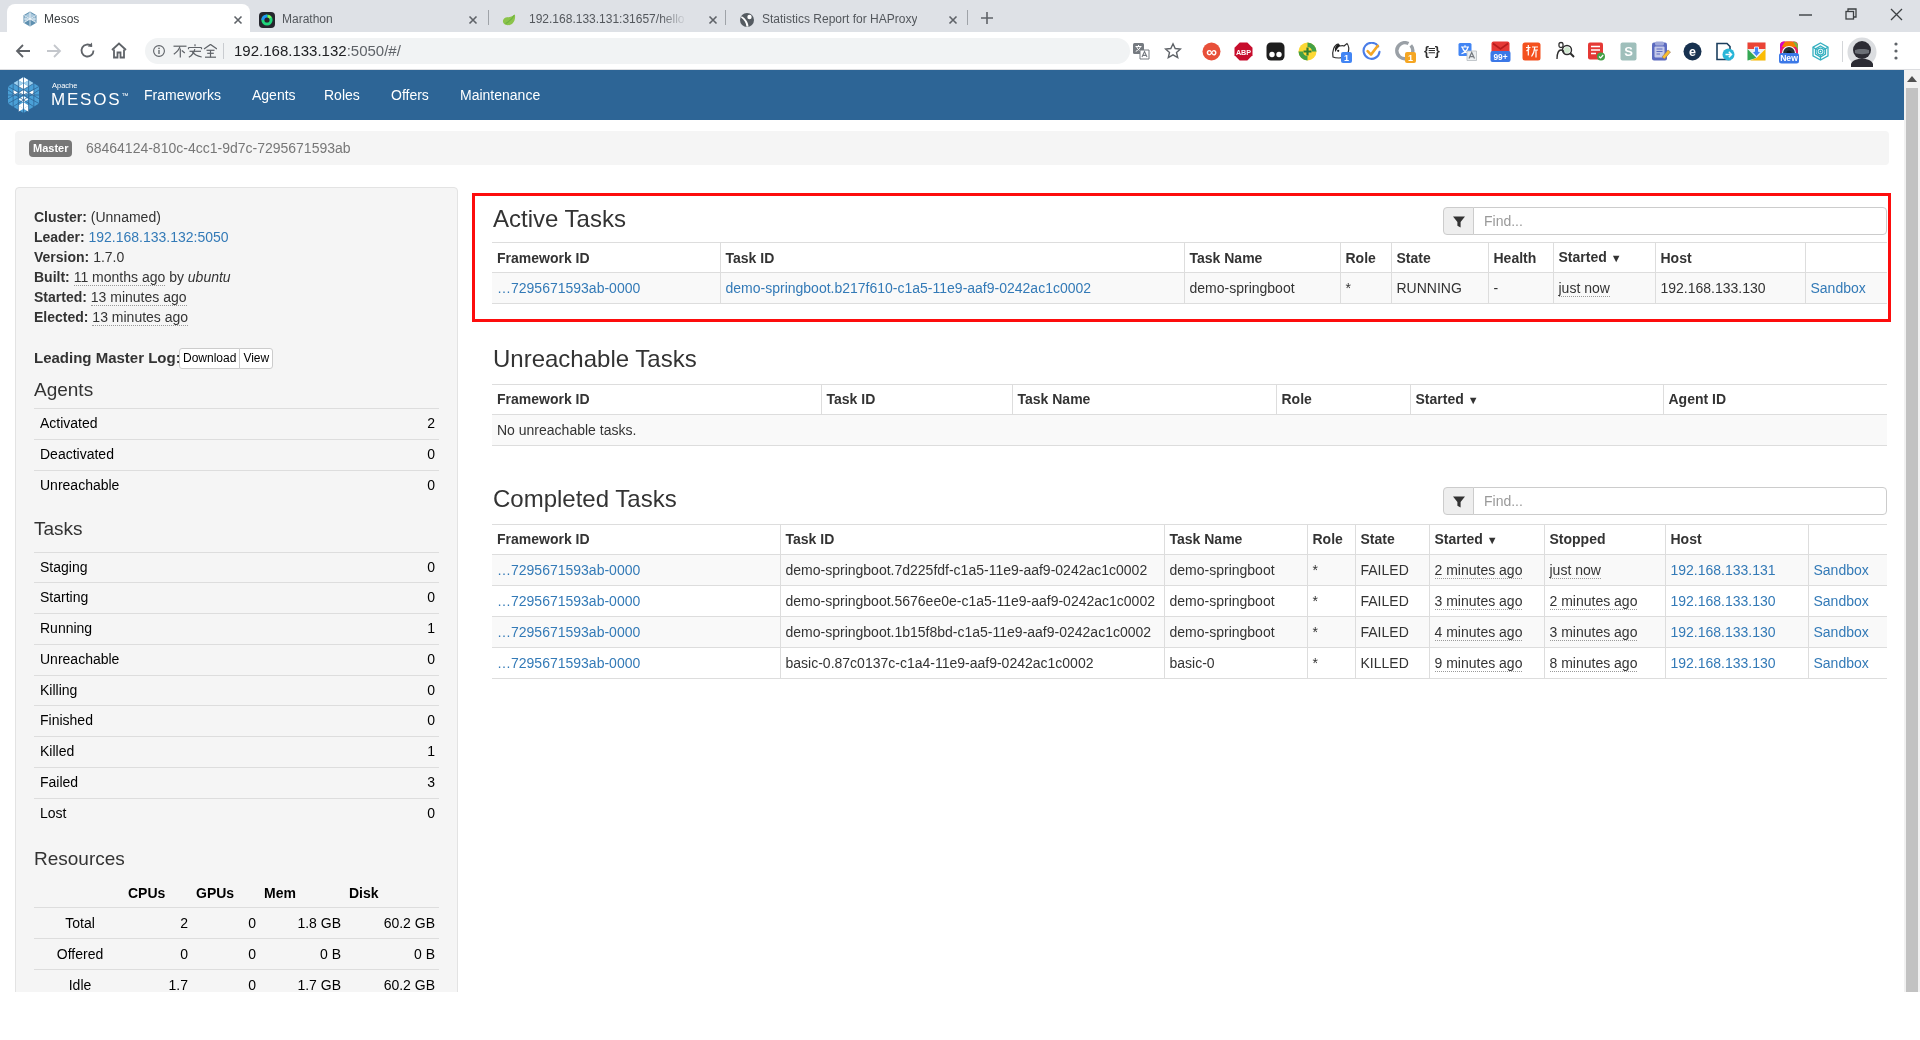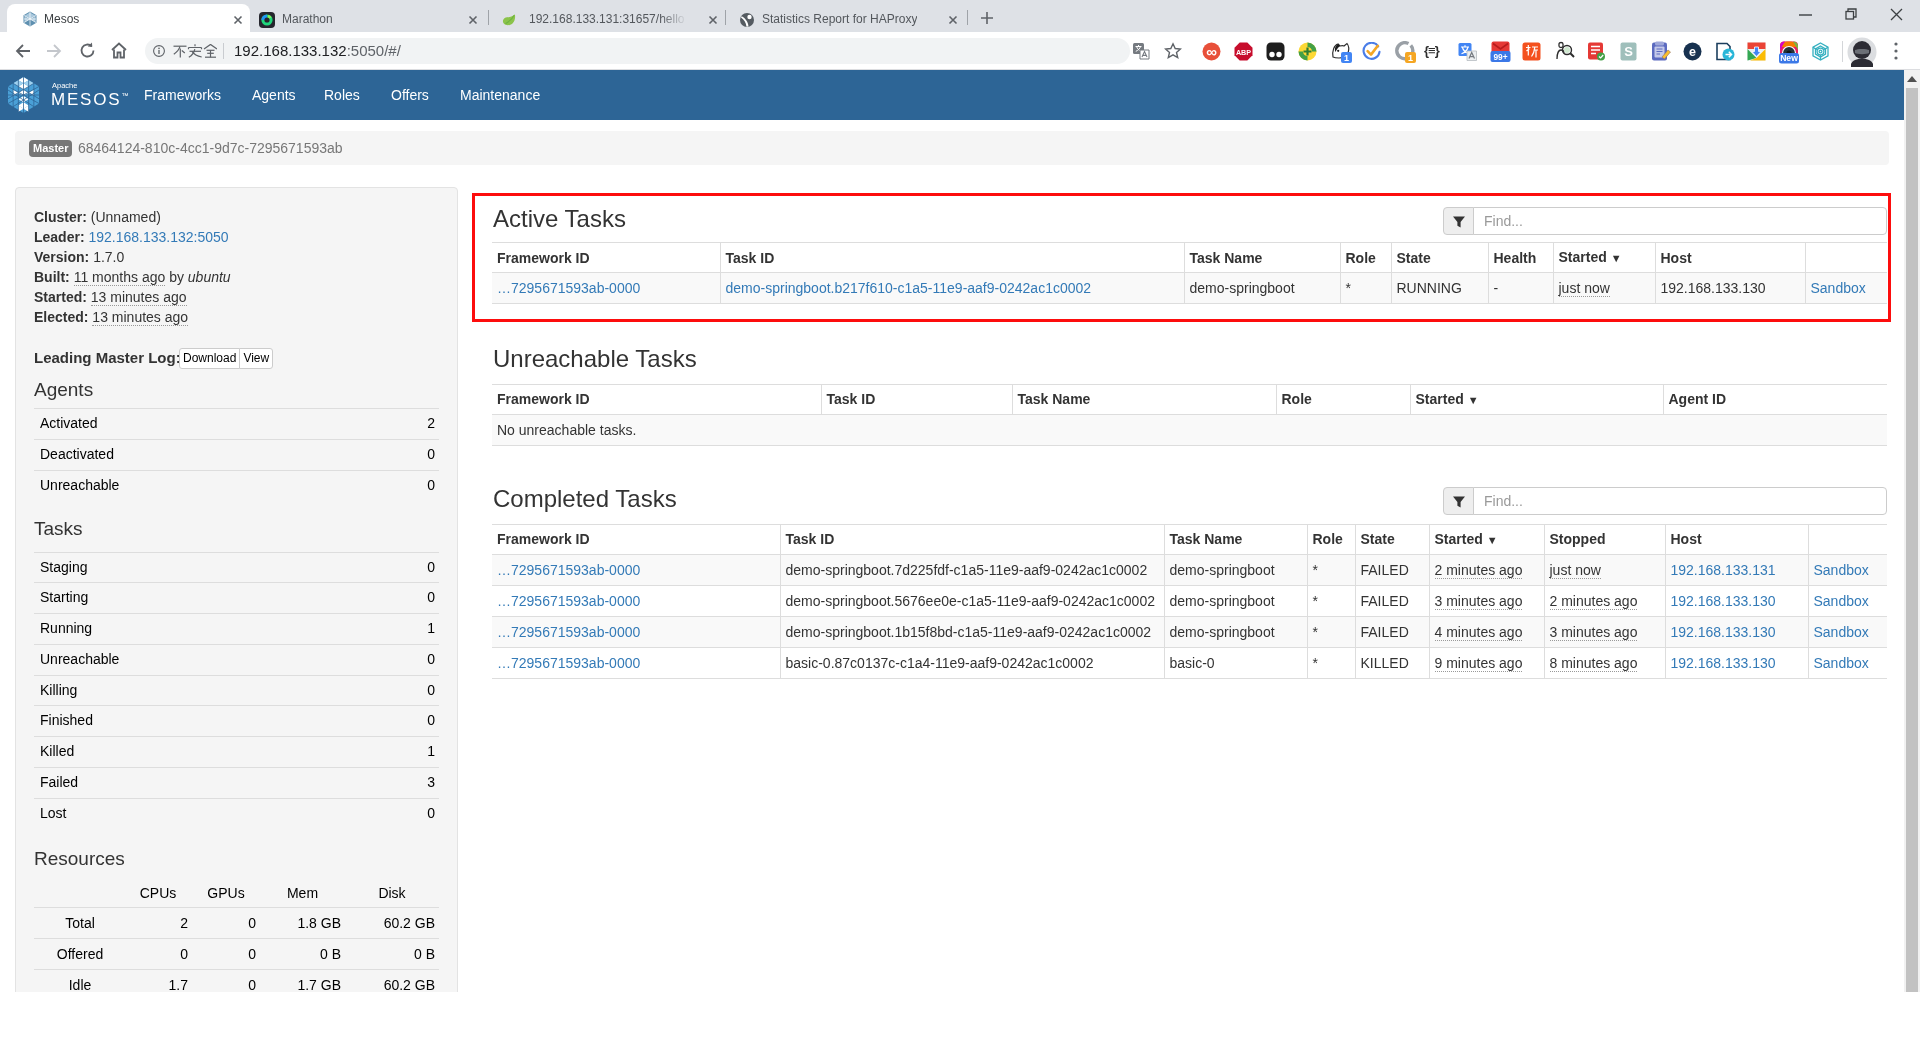--- a/index.html
+++ b/index.html
@@ -32,21 +32,21 @@
 .sbh{font-size:19px;font-weight:400;color:#333;line-height:21px}
 .info{font-size:14px;line-height:20px}
 .info b{font-weight:bold}
 a{color:#337ab7;text-decoration:none}
 .dot{border-bottom:1px dotted #999}
 .sbtable{width:405px;border-collapse:collapse;font-size:14px}
 .sbtable td{border-top:1px solid #ddd;padding:5px 4px 5px 6px;line-height:19.75px}
 .sbtable td.v{padding-right:4px}
 .sbtable td.v{text-align:right}
 .rtable{width:405px;border-collapse:collapse;font-size:14px}
-.rtable th{font-weight:400;padding:4px;line-height:20px;border-bottom:1px solid #ddd;text-align:center}
+.rtable th{font-weight:700;padding:4px;line-height:20px;border-bottom:1px solid #ddd;text-align:left}
 .rtable td{padding:5px 4px;line-height:20px;border-bottom:1px solid #ddd;text-align:right}
 .rtable tr:last-child td{border-bottom:none}
 .rtable .lab{text-align:center;padding-left:6px}
 .btn{display:inline-block;background:#fff;border:1px solid #ccc;color:#000000;font-size:12px;line-height:15px;padding:2px 3px;box-sizing:border-box;height:21px}
 
 .sech{position:absolute;font-size:24px;font-weight:400;color:#333;line-height:24px;margin:0;white-space:nowrap}
 .findgrp{position:absolute;width:444px;height:28px}
 .findbtn{position:absolute;left:0;top:0;width:31px;height:28px;background:#eee;border:1px solid #ccc;box-sizing:border-box;border-radius:4px 0 0 4px}
 .findinp{position:absolute;left:30px;top:0;width:414px;height:28px;background:#fff;border:1px solid #ccc;box-sizing:border-box;border-radius:0 4px 4px 0;color:#999;font-size:14px;line-height:26px;padding-left:10px}
 .mtable{position:absolute;border-collapse:collapse;font-size:14px;color:#333;table-layout:fixed;border-top:1px solid #ddd}
@@ -336,21 +336,21 @@
       </g>
     </svg>
     <div class="abs" style="left:52px;top:11px;color:#fff;font-size:7.5px">Apache</div>
     <div class="abs" style="left:51px;top:19.5px;color:#fff;font-size:17px;letter-spacing:1.8px">MESOS<span style="font-size:7px;letter-spacing:0;vertical-align:7px">™</span></div>
     <div class="navlink" style="left:144px">Frameworks</div>
     <div class="navlink" style="left:252px">Agents</div>
     <div class="navlink" style="left:324px">Roles</div>
     <div class="navlink" style="left:391px">Offers</div>
     <div class="navlink" style="left:460px">Maintenance</div>
   </div>
-  <div id="masterbar"><span style="margin-left:14px" class="badge">Master</span> <span id="masterid" style="margin-left:1px">68464124-810c-4cc1-9d7c-7295671593ab</span></div>
+  <div id="masterbar"><span style="margin-left:14px" class="badge">Master</span> <span id="masterid" style="margin-left:9px">68464124-810c-4cc1-9d7c-7295671593ab</span></div>
   <div id="well"></div>
   <div class="sb info" style="top:137px">
     <div><b>Cluster:</b> (Unnamed)</div>
     <div><b>Leader:</b> <a>192.168.133.132:5050</a></div>
     <div><b>Version:</b> 1.7.0</div>
     <div><b>Built:</b> <span class="dot">11 months ago</span> by <i>ubuntu</i></div>
     <div><b>Started:</b> <span class="dot">13 minutes ago</span></div>
     <div><b>Elected:</b> <span class="dot">13 minutes ago</span></div>
   </div>
   <div class="sb" style="top:278px;font-size:15px;font-weight:bold;line-height:20px">Leading Master Log:</div>

